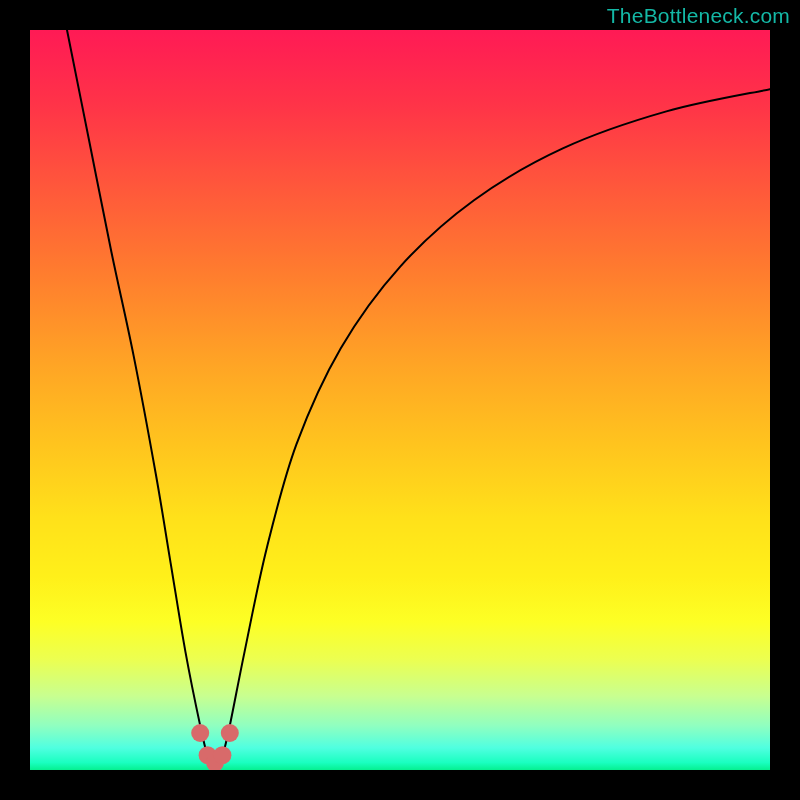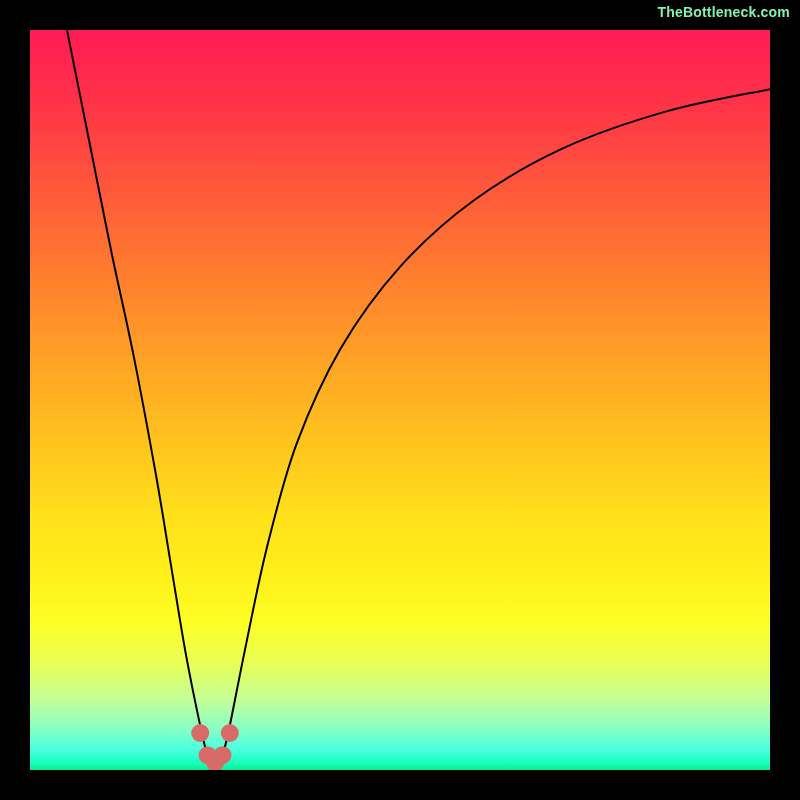--- a/index.html
+++ b/index.html
@@ -41,23 +41,23 @@
       #90ffc0 94%,
       #50ffe0 97%,
       #1affc0 99%,
       #05f090 100%
     );
   }
   .watermark {
     position: absolute;
     top: 4px;
     right: 10px;
-    color: #86efac;
-    font-size: 14px;
-    font-weight: 700;
+    color: #14b8a6;
+    font-size: 21px;
+    font-weight: 400;
     letter-spacing: 0.2px;
     z-index: 30;
   }
   svg.curve {
     position: absolute;
     top: 0;
     left: 0;
     width: 740px;
     height: 740px;
     z-index: 10;

